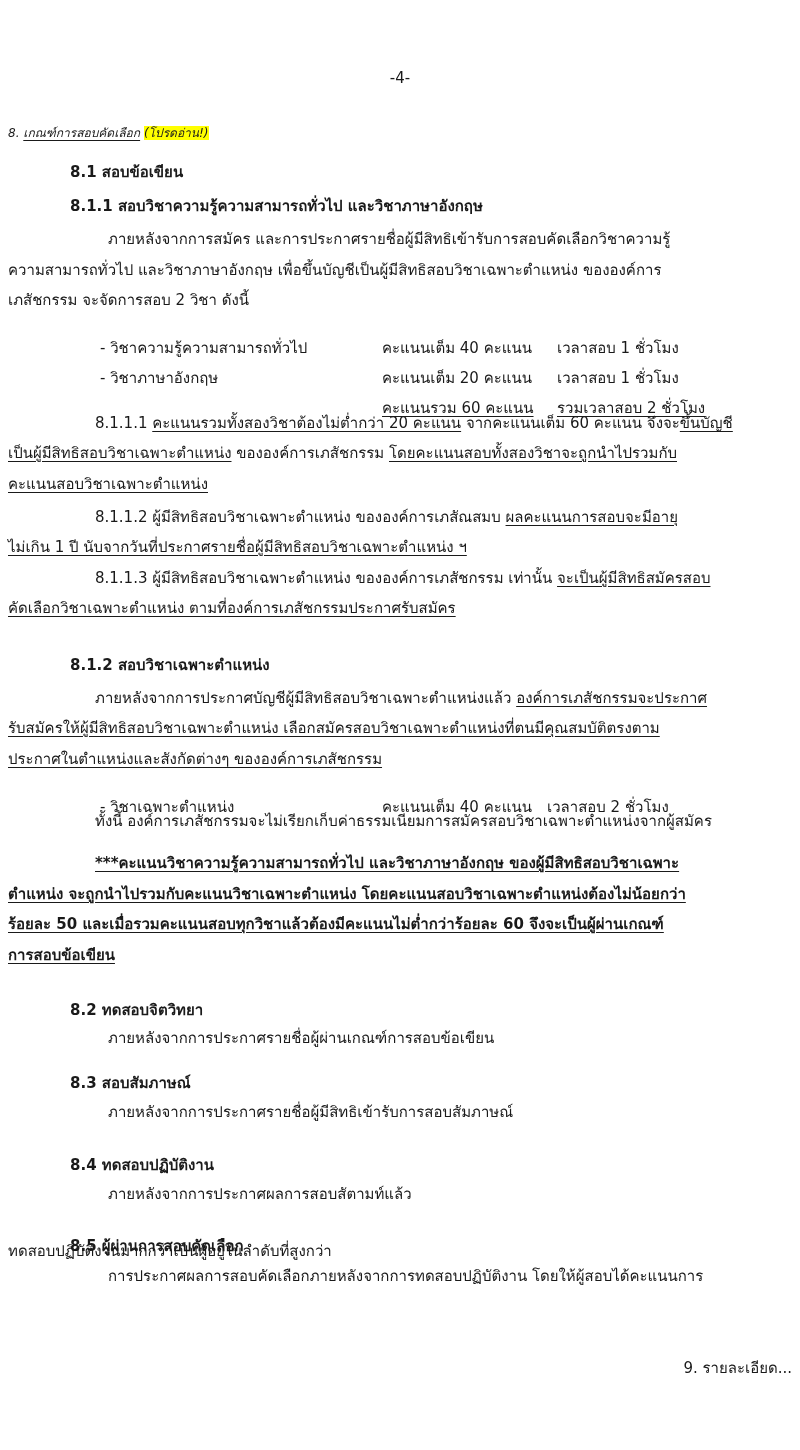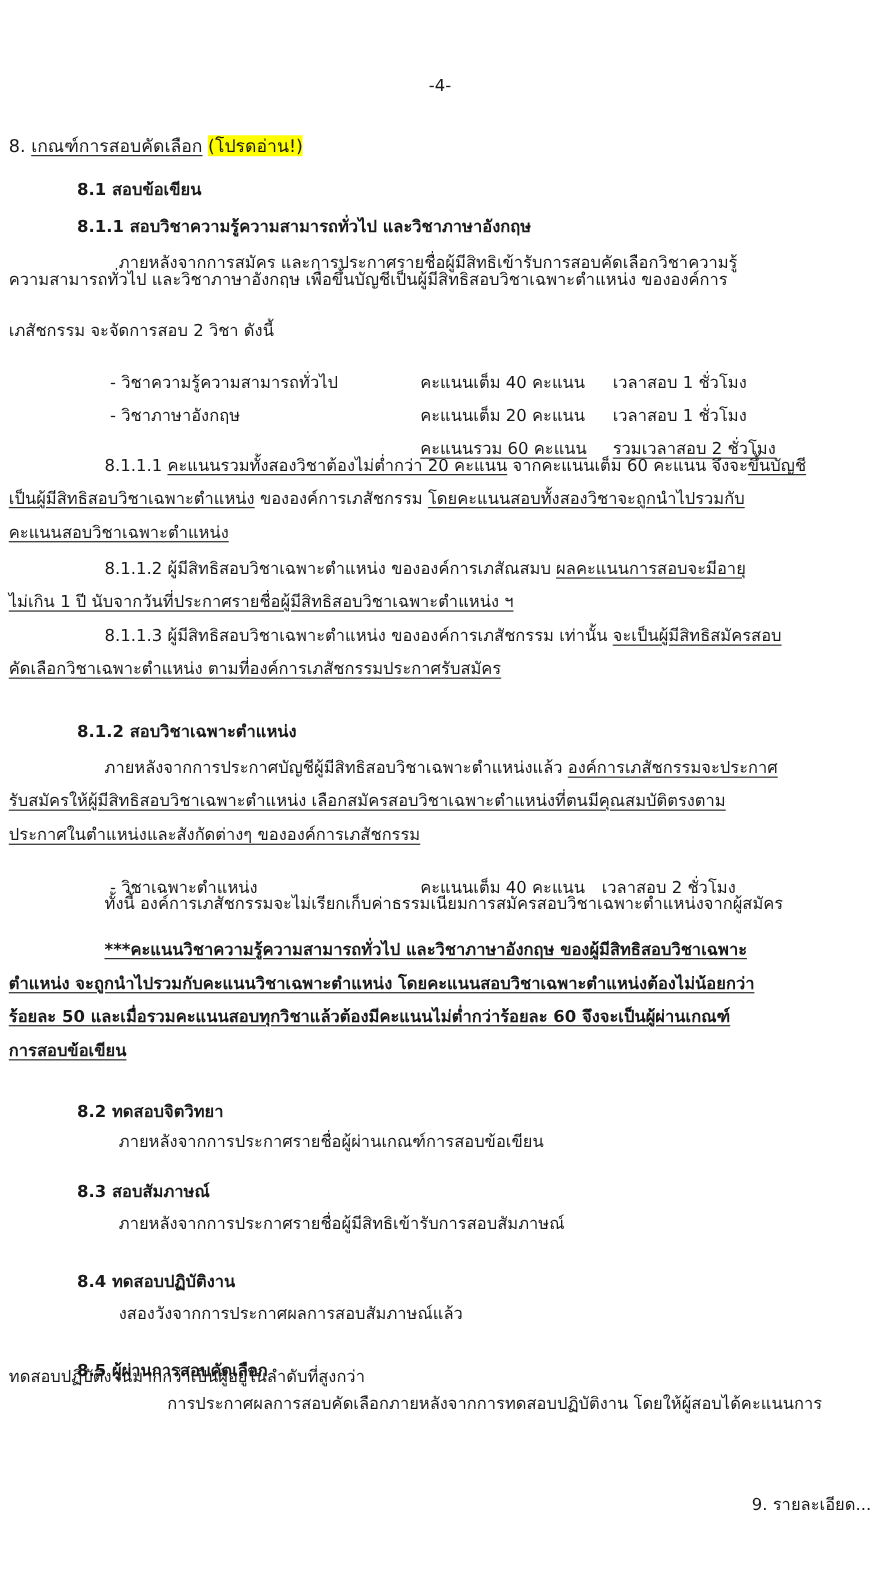--- a/index.html
+++ b/index.html
@@ -15,31 +15,31 @@
     .page-num { left: 0; width: 800px; text-align: center; top: 68px; font-size: 15px; }
     .cell { display: inline-block; margin-top: 16px; }
   </style>
 </head>
 <body>
 
 <div>
 
   <div class="line page-num">-4-</div>
 
-  <div class="line" style="left:8px; top:123px; font-size:16px;">
+  <div class="line" style="left:8px; top:123px; font-size:12px;font-style:italic;">
     <span>8.</span>
     <span class="u">เกณฑ์การสอบคัดเลือก</span>
     <span class="hl">(โปรดอ่าน!)</span>
   </div>
 
   <div class="line bold" style="left:70px; top:162px;">8.1 สอบข้อเขียน</div>
   <div class="line bold" style="left:70px; top:196px;">8.1.1 สอบวิชาความรู้ความสามารถทั่วไป และวิชาภาษาอังกฤษ</div>
 
   <div class="line" style="left:108px; top:229px;">ภายหลังจากการสมัคร และการประกาศรายชื่อผู้มีสิทธิเข้ารับการสอบคัดเลือกวิชาความรู้</div>
-  <div class="line" style="left:8px; top:244px;">ความสามารถทั่วไป และวิชาภาษาอังกฤษ เพื่อขึ้นบัญชีเป็นผู้มีสิทธิสอบวิชาเฉพาะตำแหน่ง ขององค์การ</div>
+  <div class="line" style="left:8px; top:260px;">ความสามารถทั่วไป และวิชาภาษาอังกฤษ เพื่อขึ้นบัญชีเป็นผู้มีสิทธิสอบวิชาเฉพาะตำแหน่ง ขององค์การ</div>
   <div class="line" style="left:8px; top:290px;">เภสัชกรรม จะจัดการสอบ 2 วิชา ดังนี้</div>
 
   <div>
     <div class="line" style="left:100px; top:322px;">
       <span class="cell" style="width:282px;">- วิชาความรู้ความสามารถทั่วไป</span><span class="cell" style="width:175px;">คะแนนเต็ม 40 คะแนน</span><span class="cell">เวลาสอบ  1  ชั่วโมง</span>
     </div>
     <div class="line" style="left:100px; top:352px;">
       <span class="cell" style="width:282px;">- วิชาภาษาอังกฤษ</span><span class="cell" style="width:175px;">คะแนนเต็ม 20 คะแนน</span><span class="cell">เวลาสอบ  1  ชั่วโมง</span>
     </div>
     <div class="line" style="left:382px; top:382px;">
@@ -83,21 +83,21 @@
     <div class="line bold u" style="left:8px; top:945px;">การสอบข้อเขียน</div>
   </div>
 
   <div class="line bold" style="left:70px; top:1000px;">8.2 ทดสอบจิตวิทยา</div>
   <div class="line" style="left:108px; top:1028px;">ภายหลังจากการประกาศรายชื่อผู้ผ่านเกณฑ์การสอบข้อเขียน</div>
 
   <div class="line bold" style="left:70px; top:1073px;">8.3 สอบสัมภาษณ์</div>
   <div class="line" style="left:108px; top:1102px;">ภายหลังจากการประกาศรายชื่อผู้มีสิทธิเข้ารับการสอบสัมภาษณ์</div>
 
   <div class="line bold" style="left:70px; top:1155px;">8.4 ทดสอบปฏิบัติงาน</div>
-  <div class="line" style="left:108px; top:1184px;">งสองวังจากการประกาศผลการสอบสัมภาษณ์แล้ว</div>
+  <div class="line" style="left:108px; top:1184px;">ภายหลังจากการประกาศผลการสอบสัตามท์แล้ว</div>
 
   <div class="line bold" style="left:70px; top:1236px;">8.5 ผู้ผ่านการสอบคัดเลือก</div>
-  <div class="line" style="left:108px; top:1266px;margin-left:44px;">การประกาศผลการสอบคัดเลือกภายหลังจากการทดสอบปฏิบัติงาน โดยให้ผู้สอบได้คะแนนการ</div>
+  <div class="line" style="left:108px; top:1266px;">การประกาศผลการสอบคัดเลือกภายหลังจากการทดสอบปฏิบัติงาน โดยให้ผู้สอบได้คะแนนการ</div>
   <div class="line" style="left:8px; top:1241px;">ทดสอบปฏิบัติงานมากกว่าเป็นผู้อยู่ในลำดับที่สูงกว่า</div>
 
   <div class="line" style="right:8px; top:1358px;margin-left:44px;">9. รายละเอียด...</div>
 
 </div>
 
 </body></html>

